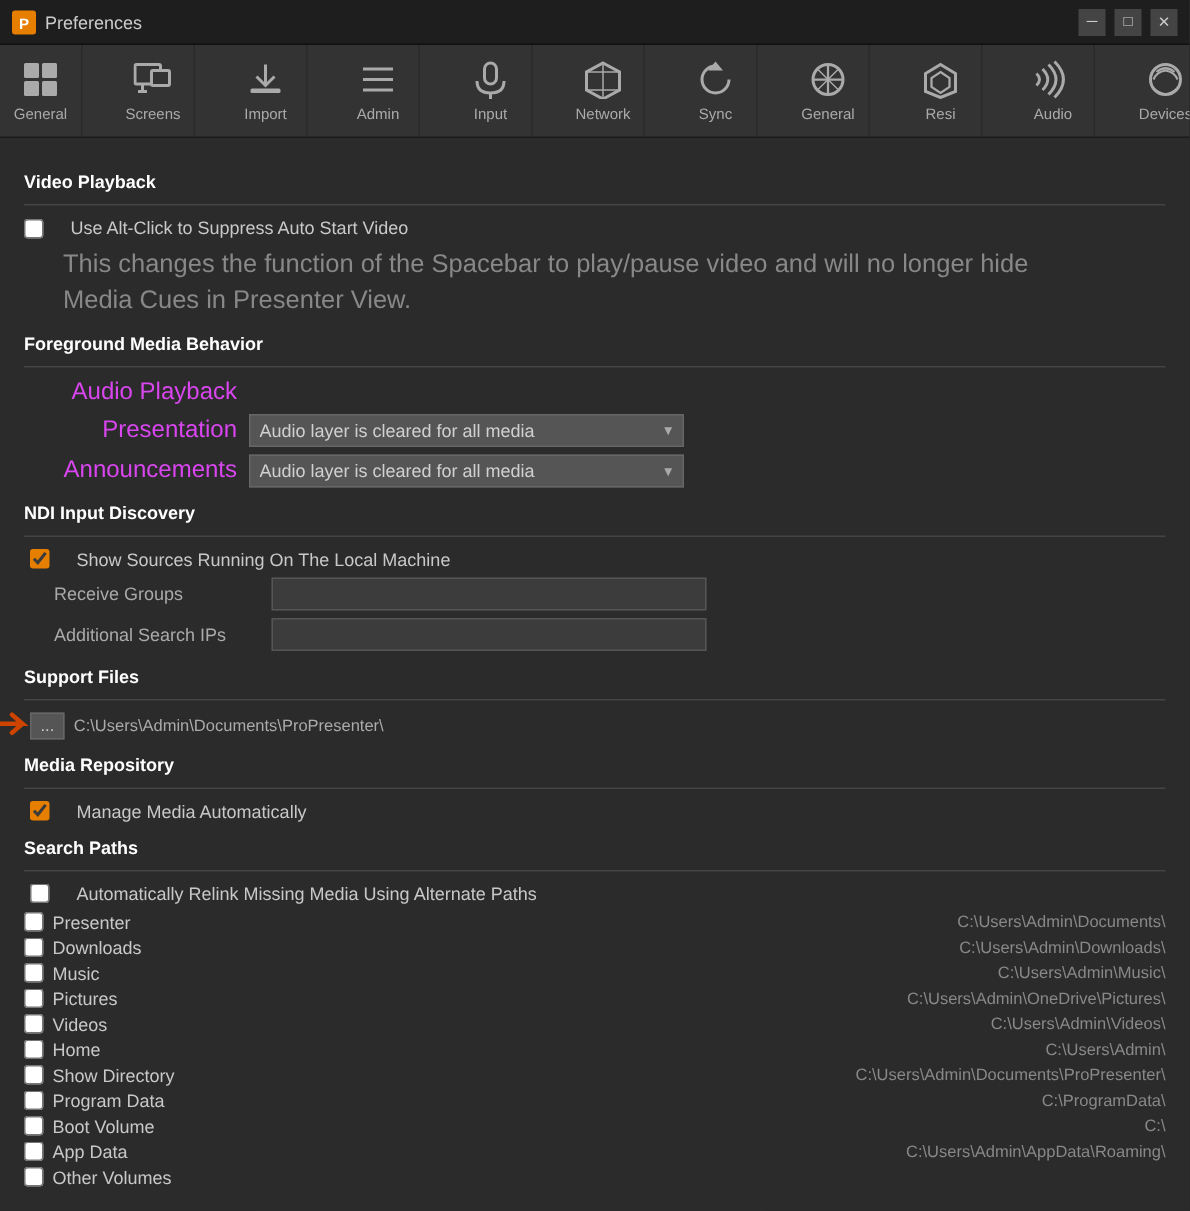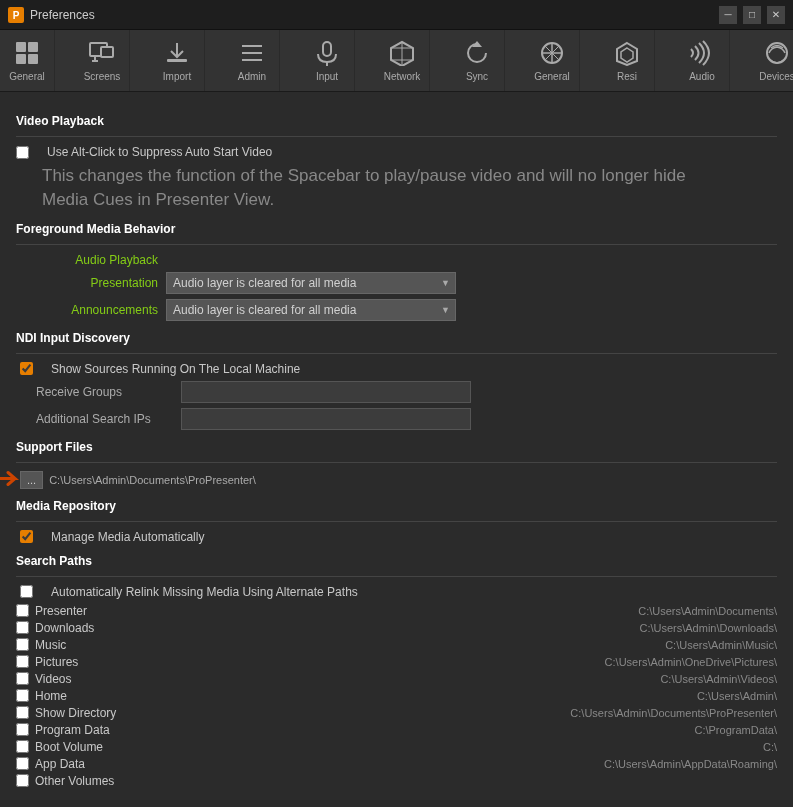--- a/index.html
+++ b/index.html
@@ -132,22 +132,22 @@
       line-height: 1.4;
     }
     .form-row {
       display: flex;
       align-items: center;
       margin-bottom: 5px;
       margin-left: 20px;
     }
     .form-label {
       width: 130px;
-      color: #84cc16;
-      font-size: 12px;
+      color: #d946ef;
+      font-size: 16px;
       text-align: right;
       padding-right: 8px;
     }
     .form-select {
       background: #555;
       border: 1px solid #666;
       color: #d0d0d0;
       padding: 3px 22px 3px 6px;
       font-size: 12px;
       width: 290px;

